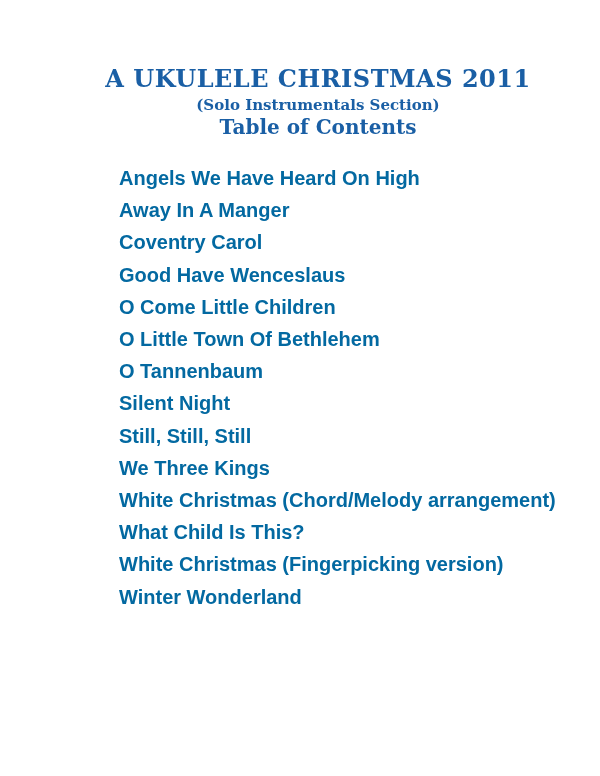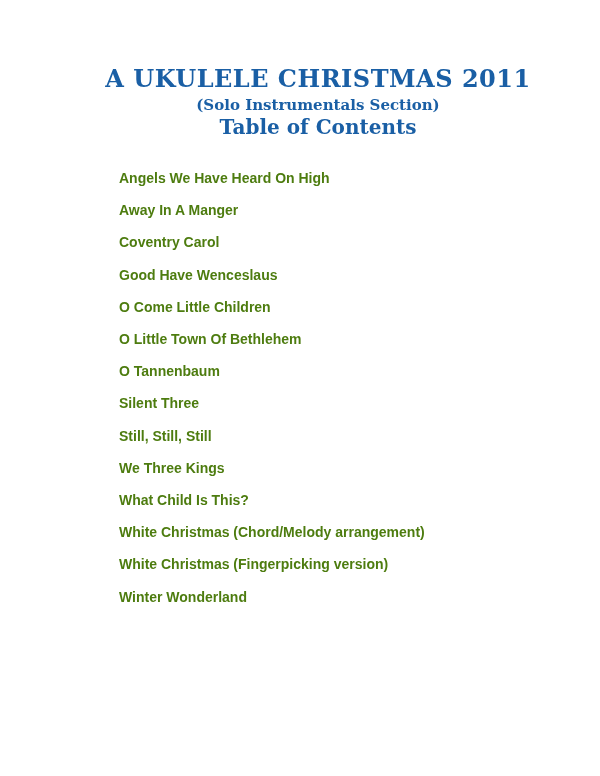--- a/index.html
+++ b/index.html
@@ -46,23 +46,23 @@
   }
   .toc {
     position: absolute;
     left: 119px;
     top: 162px;
     right: 30px;
   }
   .toc-item {
     font-family: "Liberation Sans", sans-serif;
     font-weight: bold;
-    font-size: 14px;
+    font-size: 20px;
     line-height: 32.2px;
-    color: #4d7c0f;
+    color: #0369a1;
     white-space: nowrap;
   }
 </style>
 </head>
 <body>
 
 <div class="page">
 
   <div class="header" style="color: rgb(26, 95, 165);">
     <div class="doc-title">A UKULELE CHRISTMAS 2011</div>
@@ -71,22 +71,22 @@
   </div>
 
   <div class="toc">
       <div class="toc-item">Angels We Have Heard On High</div>
       <div class="toc-item">Away In A Manger</div>
       <div class="toc-item">Coventry Carol</div>
       <div class="toc-item">Good Have Wenceslaus</div>
       <div class="toc-item">O Come Little Children</div>
       <div class="toc-item">O Little Town Of Bethlehem</div>
       <div class="toc-item">O Tannenbaum</div>
-      <div class="toc-item">Silent Three</div>
+      <div class="toc-item">Silent Night</div>
       <div class="toc-item">Still, Still, Still</div>
       <div class="toc-item">We Three Kings</div>
+      <div class="toc-item">White Christmas (Chord/Melody arrangement)</div>
       <div class="toc-item">What Child Is This?</div>
-      <div class="toc-item">White Christmas (Chord/Melody arrangement)</div>
       <div class="toc-item">White Christmas (Fingerpicking version)</div>
       <div class="toc-item">Winter Wonderland</div>
     </div>
 
 </div>
 
 </body></html>

